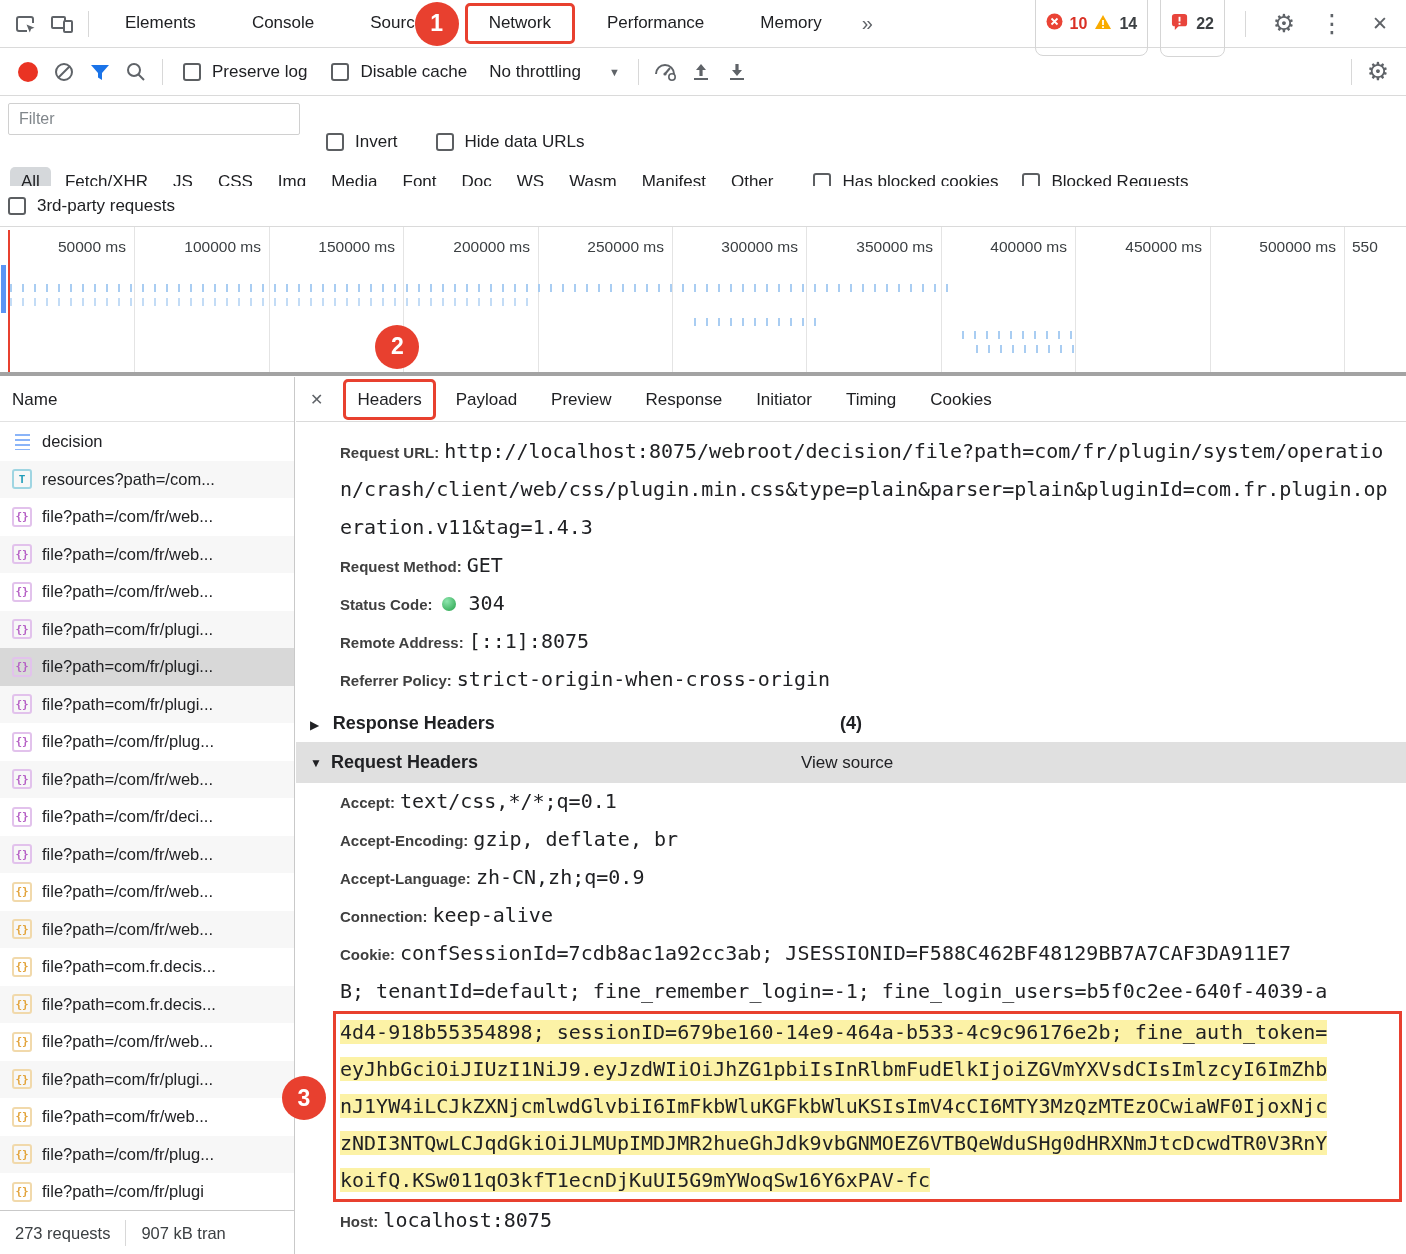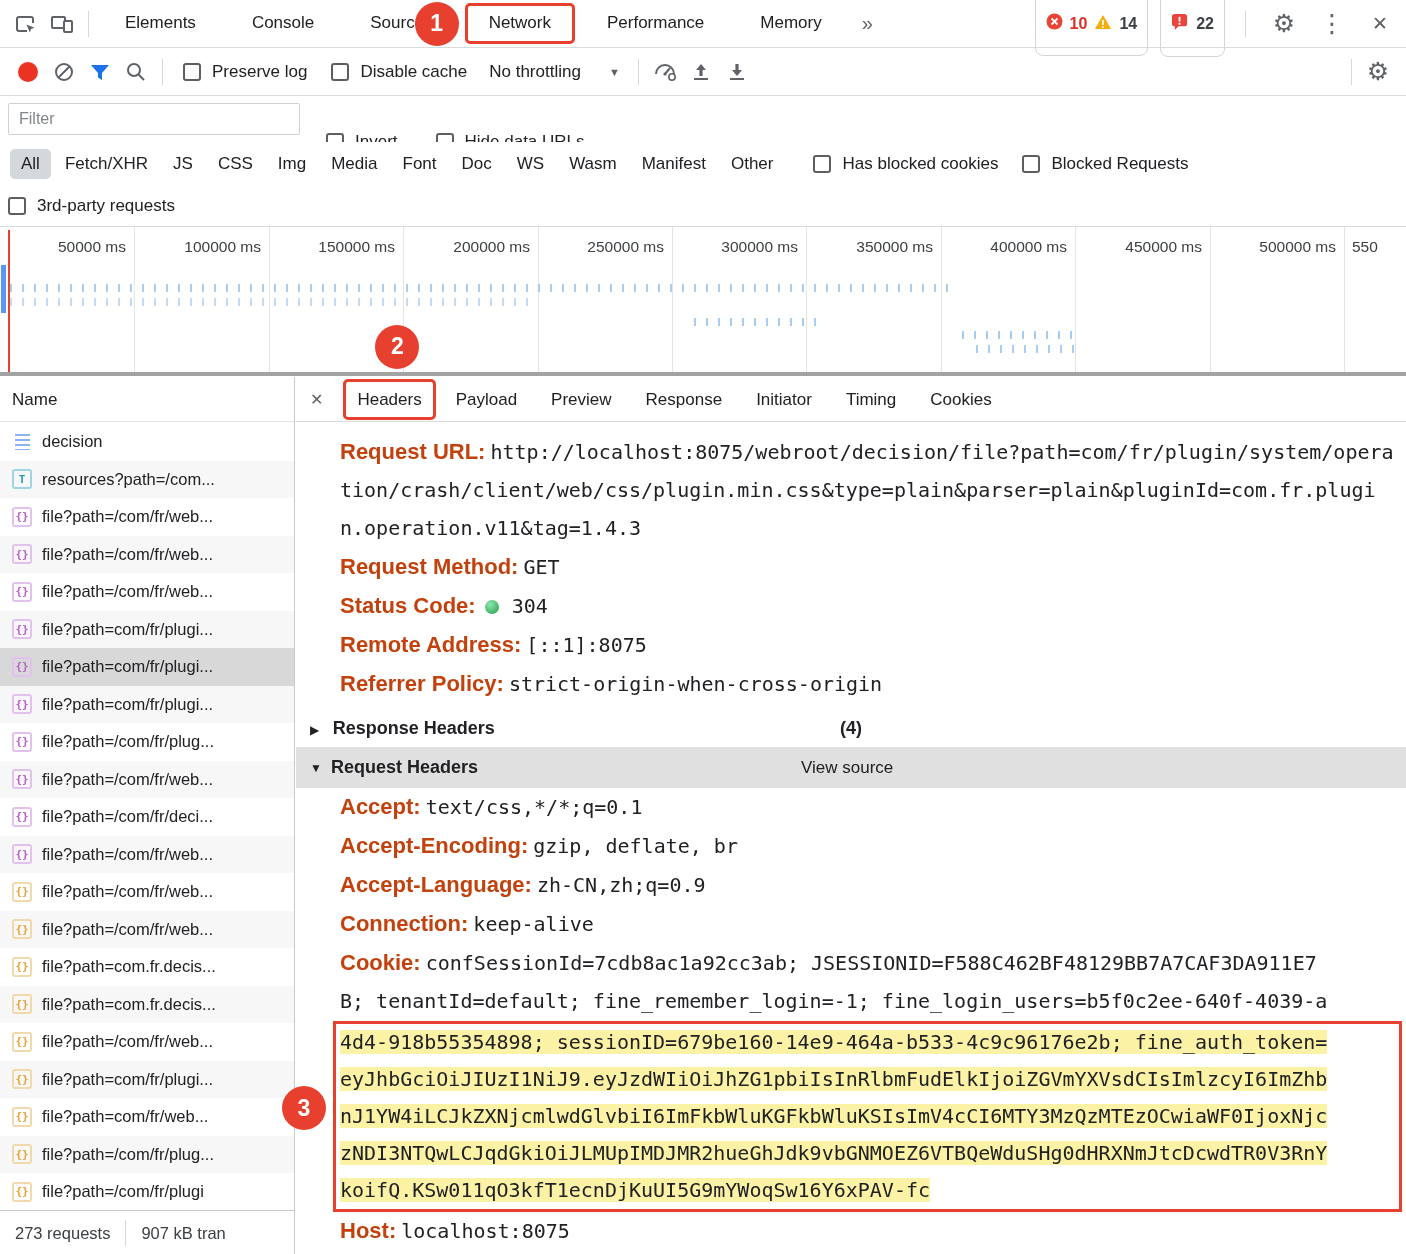--- a/index.html
+++ b/index.html
@@ -31,21 +31,21 @@
   .select .dd { font-size:11px; color:#5f6368; }
   .spacer { flex:1; }
 
   
   .filterrow { position:absolute; top:96px; left:0; right:0; height:46px; padding:0 8px; background:#fff; }
   .filter-input { width:292px; height:32px; border:1px solid #d0d0d0; border-radius:2px; font-size:16px; padding:0 10px; color:#202124; outline:none; font-family:inherit; }
   .filter-input::placeholder { color:#80868b; }
   .filterrow .chk { margin-left:26px;margin-top:46px; }
 
   
-  .chipsrow { position:absolute; top:142px; left:0; right:0; height:44px; padding:0 10px; background:#fff; }
+  .chipsrow { position:absolute; top:160px; left:0; right:0; height:44px; padding:0 10px; background:#fff; }
   .chip { font-size:17px; padding:5px 11px; border-radius:5px; color:#202124; cursor:pointer; flex:none; margin-right:3px; white-space:nowrap; }
   .chip.selected { background:#d5d8db; }
   .chipsrow .chk.ml { margin-left:26px; }
 
   
   .thirdparty { position:absolute; top:186px; left:0; right:0; height:41px; border-bottom:1px solid #dadada; padding:0 2px; background:#fff; }
   .thirdparty .chk { margin:0 6px; }
 
   
   .timeline { position:absolute; top:227px; left:0; right:0; height:149px; border-bottom:4px solid #a3a3a3; overflow:hidden; background:#fff; }
@@ -74,21 +74,21 @@
   .sum-item:last-child { border-right:none; }
 
   
   .details { position:absolute; top:377px; left:296px; right:0; bottom:0; background:#fff; overflow:visible; }
   .dtabs { height:45px; display:flex; align-items:center; border-bottom:1px solid #dadada; padding-left:14px; gap:34px; }
   .dclose { font-size:16px; color:#5f6368; cursor:pointer; flex:none; }
   .dtab { font-size:17px; color:#202124; position:relative; cursor:pointer; flex:none; height:45px; line-height:45px; white-space:nowrap; }
   .dbody { position:absolute; top:46px; left:0; right:0; bottom:0; overflow:visible; padding-top:10px; }
 
   .kv { padding:0 8px 0 44px; line-height:37px; word-break:break-all; font-size:18px; }
-  .kv .k { font-weight:bold; font-size:22px; color:#c2410c; }
+  .kv .k { font-weight:bold; font-size:15px; color:#404040; }
   .kv .v { font-family:"DejaVu Sans Mono",monospace; font-size:20px; color:#202124; }
   .dot { display:inline-block; width:14px; height:14px; border-radius:50%; background:radial-gradient(circle at 35% 30%, #8ee6ae, #23a047); margin:0 8px 0 4px; vertical-align:-1px; }
 
   .section { line-height:34px; padding-left:14px; margin-top:7px; position:relative; cursor:pointer; }
   .tri { font-size:12px; margin-right:9px; color:#202124; }
   .stitle { font-weight:bold; font-size:18px; }
   .count { position:absolute; left:50%; transform:translateX(-50%); font-size:18px; font-weight:bold; }
   .band { height:41px; background:#e0e0e0; display:flex; align-items:center; padding-left:14px; position:relative; cursor:pointer; }
   .band .vs { position:absolute; left:calc(50% - 50px); font-size:17px; color:#202124; cursor:pointer; }
 

